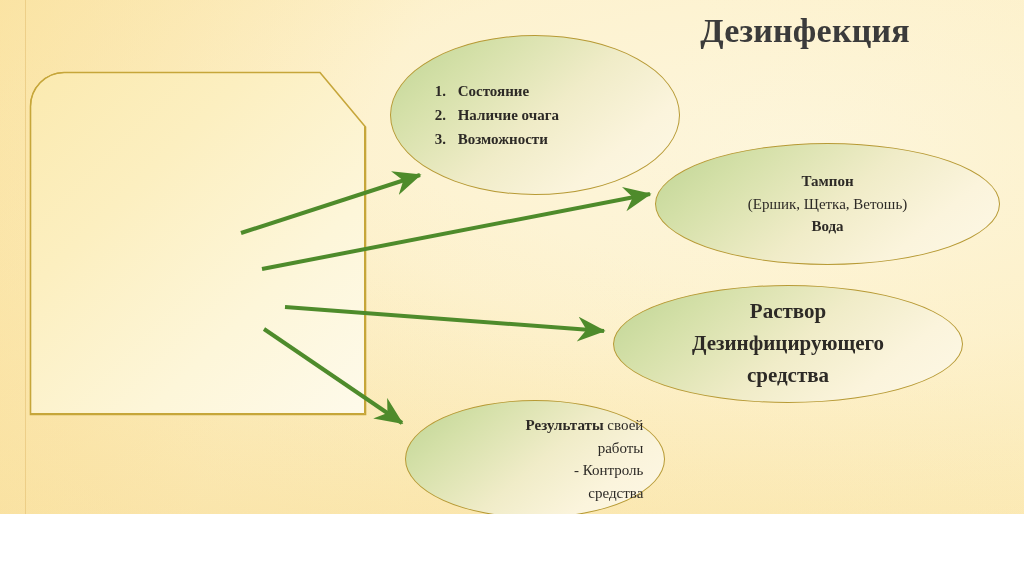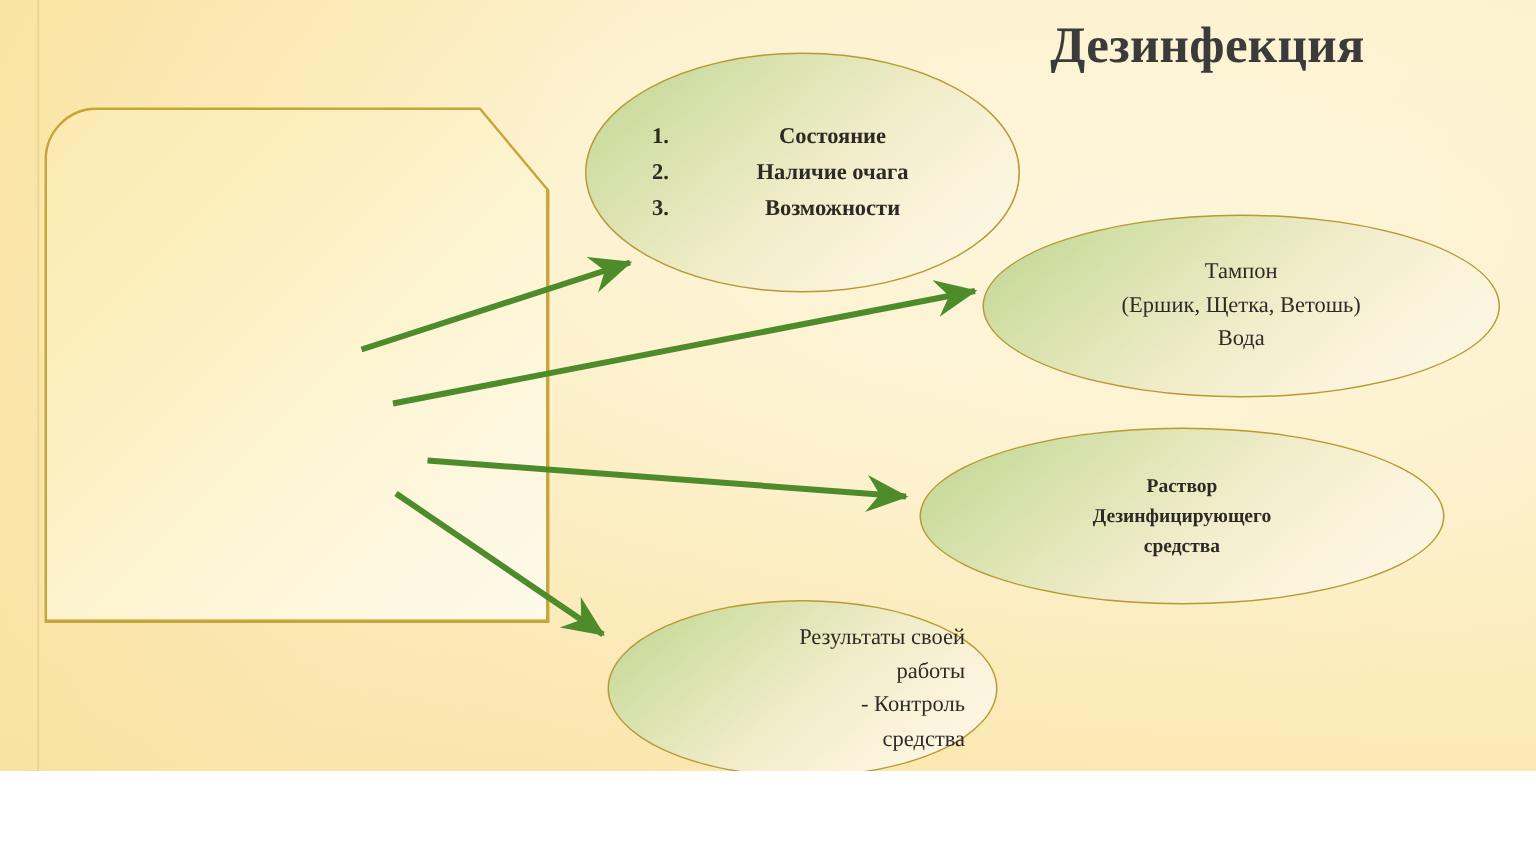--- a/index.html
+++ b/index.html
@@ -118,32 +118,32 @@
     color: #2d2a26;
   }
   .ellipse .inner { width: 84%; }
 
   #ellipse-assessment { left: 390px; top: 35px;  width: 290px; height: 160px; }
   #ellipse-assessment .inner { width: 78%; padding-left: 10px; }
   #ellipse-assessment ol {
     margin: 0; padding-left: 22px;
     font-size: 15px; font-weight: bold; line-height: 1.62;
   }
-  #ellipse-assessment ol li { padding-left: 8px; text-align: center; }
+  #ellipse-assessment ol li { padding-left: 8px; }
 
   #ellipse-swab { left: 655px; top: 143px; width: 345px; height: 122px; }
   #ellipse-swab .line { text-align: center; font-size: 15px; line-height: 1.5; }
 
   #ellipse-solution { left: 613px; top: 285px; width: 350px; height: 118px; }
-  #ellipse-solution .line { text-align: center; font-size: 13px; font-weight: bold; line-height: 1.52; }
+  #ellipse-solution .line { text-align: center; font-size: 21px; font-weight: bold; line-height: 1.52; }
 
   #ellipse-results { left: 405px; top: 400px; width: 260px; height: 118px; }
   #ellipse-results .line { text-align: right; font-size: 15px; line-height: 1.5; }
 
-  .b { font-weight: normal; }
+  .b { font-weight: bold; }
   .n { font-weight: normal; }
 
   
   .arrows {
     position: absolute; left: 0; top: 0;
     width: 1024px; height: 574px;
     pointer-events: none;
   }
 </style>
 </head>

